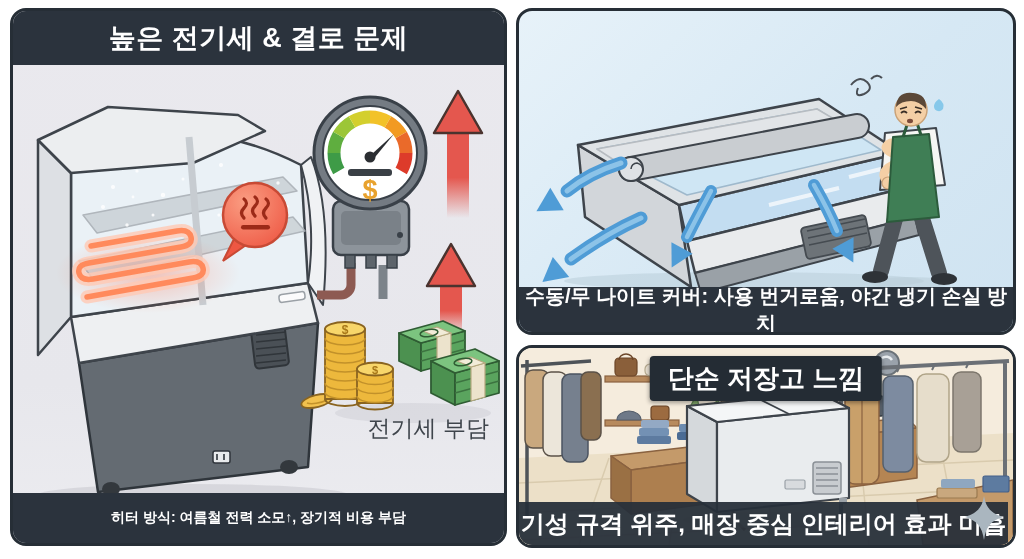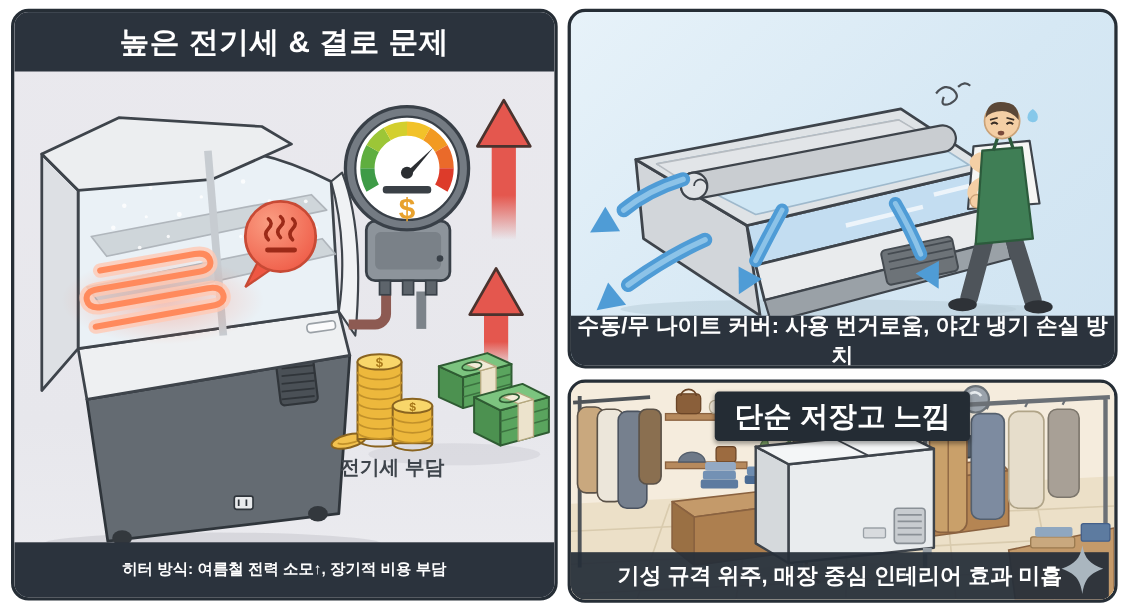--- a/index.html
+++ b/index.html
@@ -9,27 +9,27 @@
   .panel-left{left:10px;top:8px;width:497px;height:538px;background:linear-gradient(180deg,#eae9ee 0%,#e7e7ec 70%,#ececf0 100%);}
   .panel-tr{left:516px;top:8px;width:500px;height:327px;background:linear-gradient(135deg,#e7f2f9 0%,#d6e8f4 55%,#cfe3f1 100%);}
   .panel-br{left:516px;top:345px;width:500px;height:203px;background:#f5ecdd;}
   .bar{position:absolute;left:0;right:0;background:#2b333d;color:#ffffff;display:flex;align-items:center;justify-content:center;
        font-weight:bold;text-align:center;}
   .bar.header{top:0;height:54px;font-size:27px;letter-spacing:.5px;}
   .bar.footer{bottom:0;font-size:14px;}
   .panel-left .bar.footer{height:50px;}
   .panel-tr .bar.footer{height:45px;font-size:20px;}
   .illus{position:absolute;left:0;right:0;}
-  .money-label{position:absolute;left:296px;top:402px;width:180px;text-align:left;
-               font-size:18px;font-weight:bold;color:#3f454c;}
+  .money-label{position:absolute;left:296px;top:402px;width:180px;text-align:right;
+               font-size:23px;font-weight:normal;color:#3f454c;}
   .store-title{position:absolute;left:50%;top:8px;transform:translateX(-50%);background:#242c34;color:#fff;
                border-radius:4px;padding:5px 18px;font-size:26px;font-weight:bold;white-space:nowrap;
                box-shadow:0 2px 4px rgba(0,0,0,.35);}
   .store-caption{position:absolute;left:0;right:5px;bottom:0;height:43px;background:rgba(38,47,57,.94);
-                 color:#fff;display:flex;align-items:center;justify-content:center;font-size:20px;font-weight:bold;margin-top:12px;}
+                 color:#fff;display:flex;align-items:center;justify-content:center;font-size:24px;font-weight:bold;margin-top:12px;}
   .sparkle{position:absolute;right:8px;bottom:4px;width:42px;height:46px;}
 </style>
 </head>
 <body>
 
 <div class="canvas">
 
   <div class="panel panel-left">
     <div class="bar header">높은 전기세 &amp; 결로 문제</div>
 

